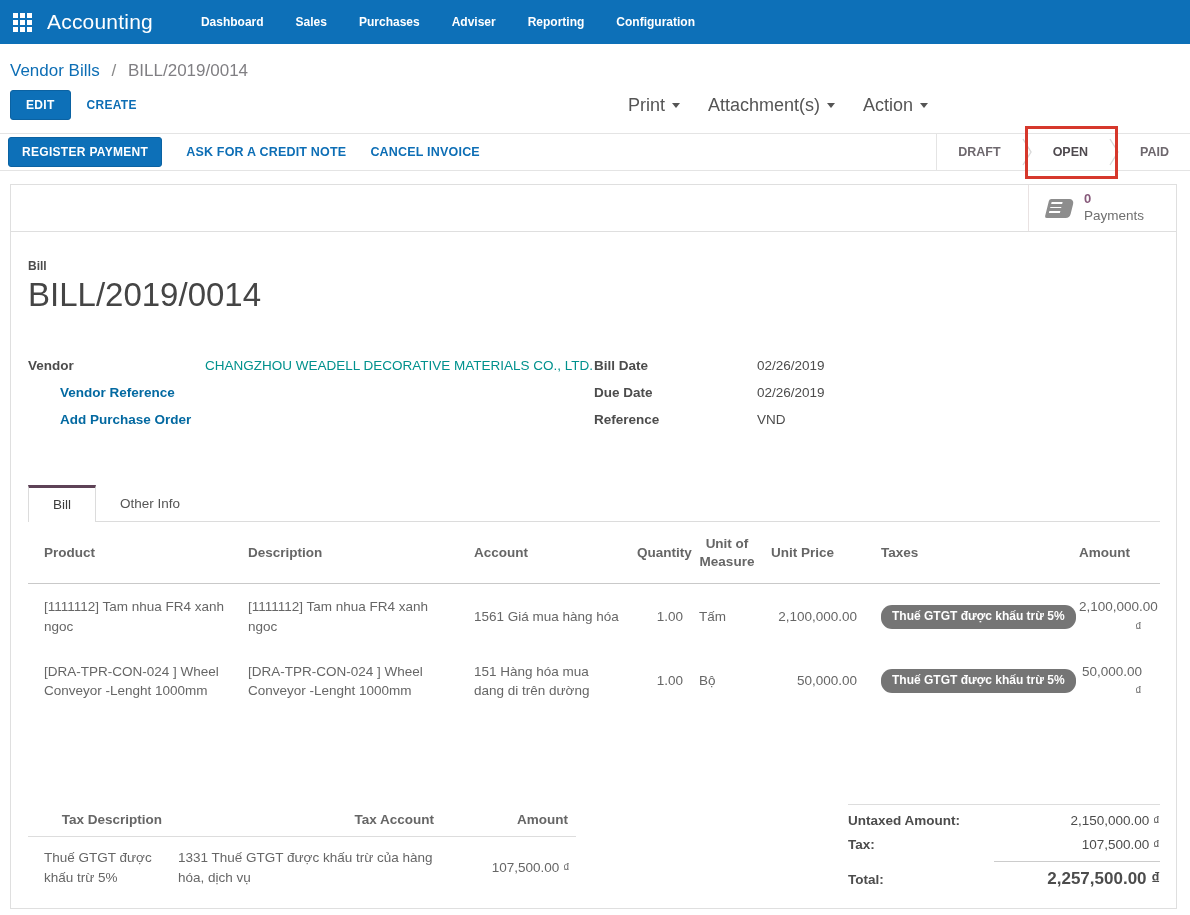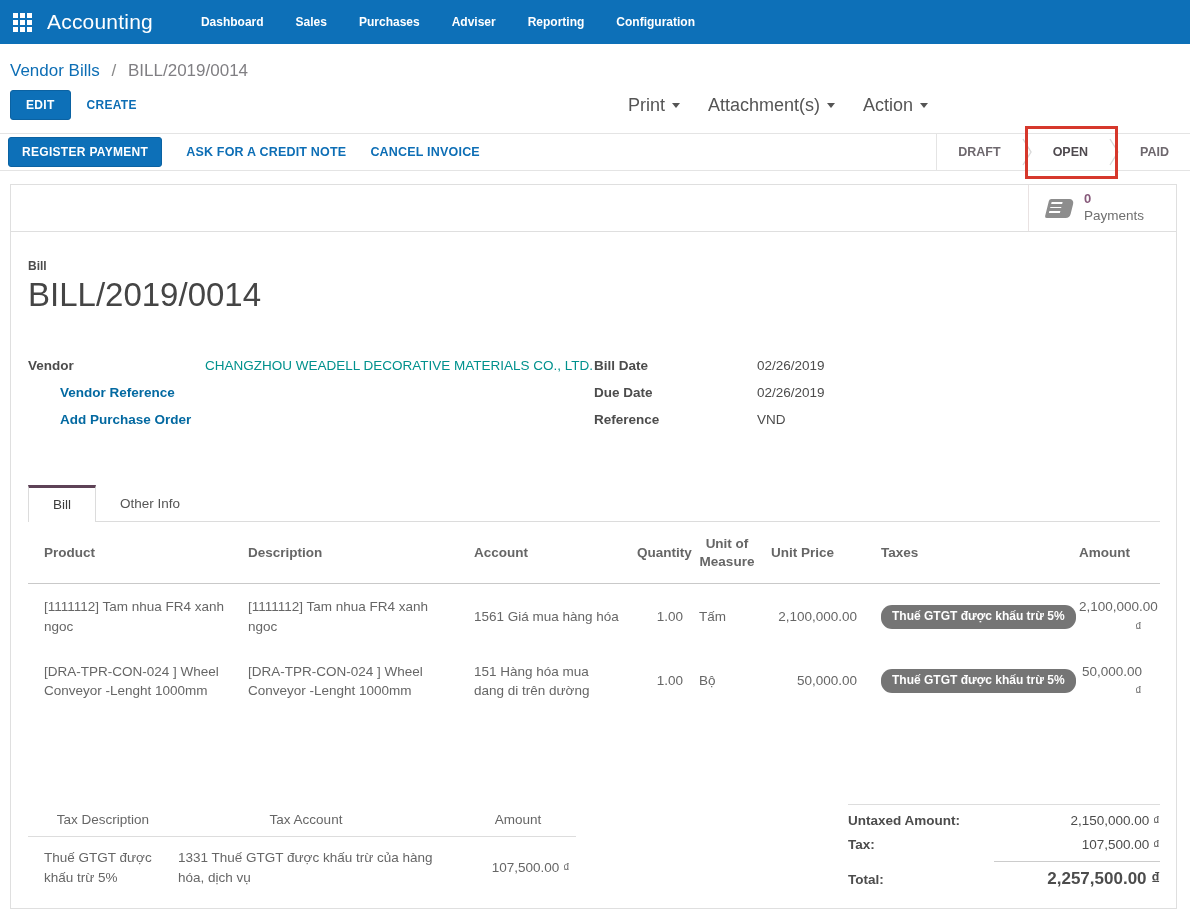--- a/index.html
+++ b/index.html
@@ -90,21 +90,21 @@
   .c-qty { width:62px; text-align:right; } .c-uom { width:72px; }
   .c-price { width:102px; text-align:right; } .c-tax { width:206px; padding-left:16px !important; }
   .c-amount { text-align:right; padding-right:18px !important; }
   th.c-uom { text-align:center; }
   .tax-pill { background:#757575; color:#fff; border-radius:11px; padding:3px 11px 4px;
     font-size:12px; font-weight:700; white-space:nowrap; display:inline-block; }
 
   
   .bottom { display:flex; justify-content:space-between; margin-top:44px; align-items:flex-start; }
   .tax-table { width:548px; font-size:13.5px; color:#666; table-layout:fixed; }
-  .tax-table th { text-align:center; font-weight:400; color:#666; padding:8px 8px 9px;
+  .tax-table th { text-align:right; font-weight:700; color:#666; padding:8px 8px 9px;
     border-bottom:1px solid #ddd; }
   .tax-table td { padding:11px 8px; vertical-align:middle; line-height:1.5; }
   .tax-table th:first-child, .tax-table td:first-child { padding-left:16px; }
   .t-desc { width:142px; } .t-account { width:272px; }
   .t-amount { text-align:left; padding-left:26px !important; }
   td.t-amount { text-align:right; padding-right:6px !important; }
 
   .totals { width:312px; font-size:13.5px; border-top:1px solid #ddd; padding-top:8px; }
   .trow { display:flex; justify-content:space-between; align-items:baseline; margin-bottom:9px; }
   .tlabel { font-weight:700; color:#4c4c4c; }

